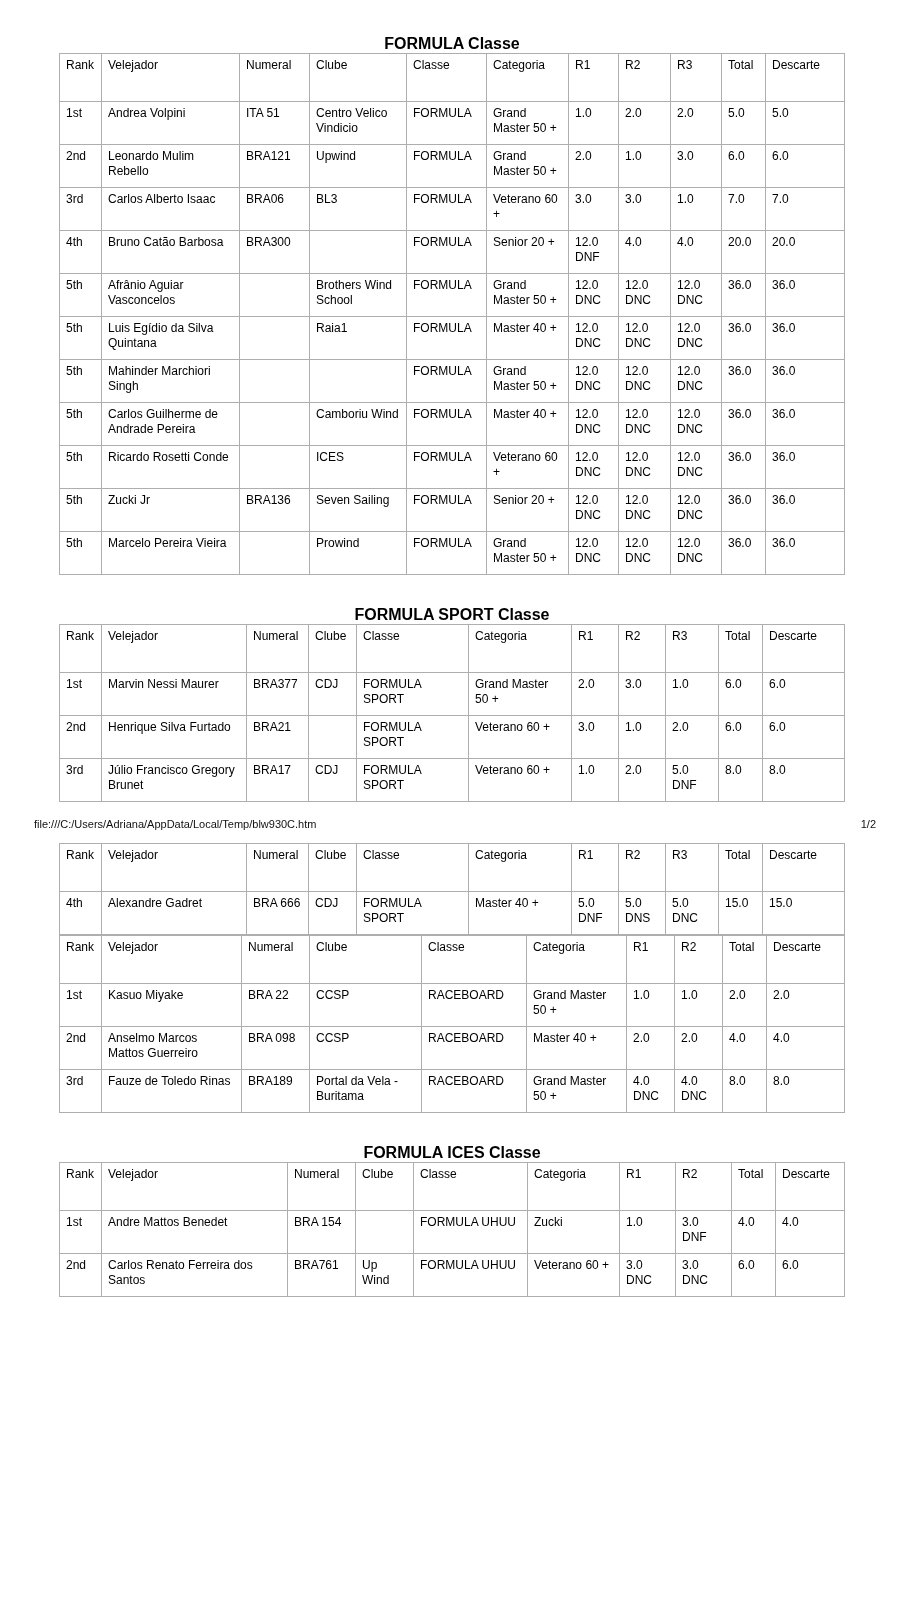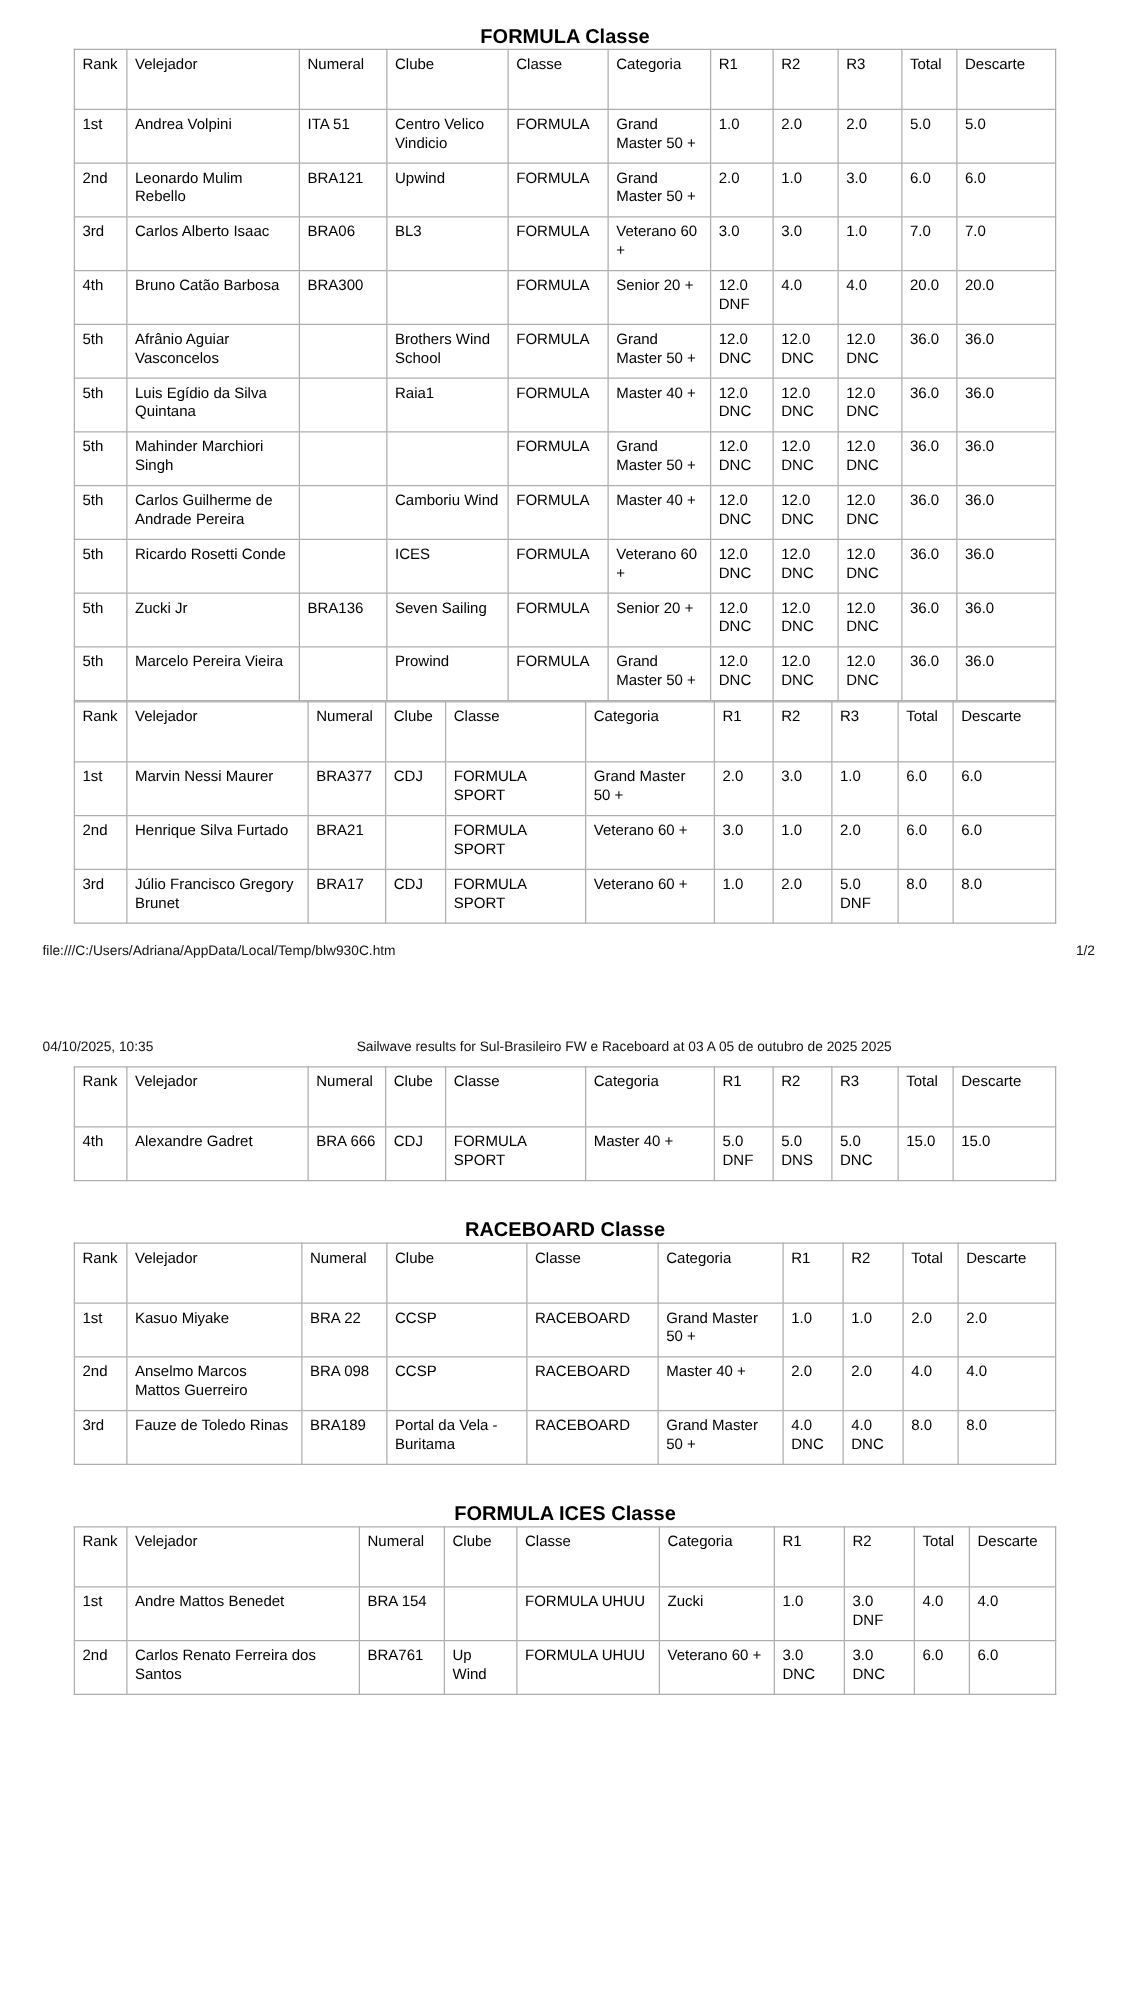--- a/index.html
+++ b/index.html
@@ -5,21 +5,21 @@
   html,body { margin:0; padding:0; }
   body {
     width:904px; min-height:1600px; background:#ffffff; color:#000;
     font-family:"Liberation Sans", "DejaVu Sans", sans-serif;
   }
   .page { padding-top:10px; }
   .section-title {
     font-size:16px; line-height:19px; font-weight:bold; text-align:center;
     margin:30px 0 0;
   }
-  .section-title.first { margin-top:10px; }
+  .section-title.first { margin-top:24px; }
   .section-sub {
     font-size:12px; line-height:15px; font-weight:bold; text-align:center;
     margin:26px 0 8px;
   }
   table.results {
     border-collapse:collapse; table-layout:fixed; width:786px; margin:0 auto;
     border:1px solid #8f8f8f;
   }
   table.results th, table.results td {
     border:1px solid #aeaeae; font-size:12px; line-height:15px;
@@ -219,20 +219,21 @@
             <td>12.0 DNC</td>
             <td>12.0 DNC</td>
             <td>36.0</td>
             <td>36.0</td>
           </tr>
         </tbody>
       </table>
   </section>
 
   <section>
+    <h2 class="section-title">FORMULA SPORT Classe</h2>
     <table class="results">
         <colgroup>
           <col style="width: 42px;">
           <col style="width: 145px;">
           <col style="width: 62px;">
           <col style="width: 48px;">
           <col style="width: 112px;">
           <col style="width: 103px;">
           <col style="width: 47px;">
           <col style="width: 47px;">
@@ -301,24 +302,20 @@
 
   <div class="page-footer">
     <span>file:///C:/Users/Adriana/AppData/Local/Temp/blw930C.htm</span>
     <span>1/2</span>
   </div>
 
 </div>
 
 <div class="page">
 
-  <div class="page2-header">
-    <span class="hdate">04/10/2025, 10:35</span>
-    <span class="htitle">Sailwave results for Sul-Brasileiro FW e Raceboard at 03 A 05 de outubro de 2025 2025</span>
-  </div>
 
   <section>
     <div class="cont-table-gap"></div>
     <table class="results">
         <colgroup>
           <col style="width: 42px;">
           <col style="width: 145px;">
           <col style="width: 62px;">
           <col style="width: 48px;">
           <col style="width: 112px;">
@@ -356,21 +353,20 @@
             <td>5.0 DNS</td>
             <td>5.0 DNC</td>
             <td>15.0</td>
             <td>15.0</td>
           </tr>
         </tbody>
       </table>
   </section>
 
   <section>
-    <h2 class="section-title">RACEBOARD Classe</h2>
     <table class="results">
         <colgroup>
           <col style="width: 42px;">
           <col style="width: 140px;">
           <col style="width: 68px;">
           <col style="width: 112px;">
           <col style="width: 105px;">
           <col style="width: 100px;">
           <col style="width: 48px;">
           <col style="width: 48px;">

